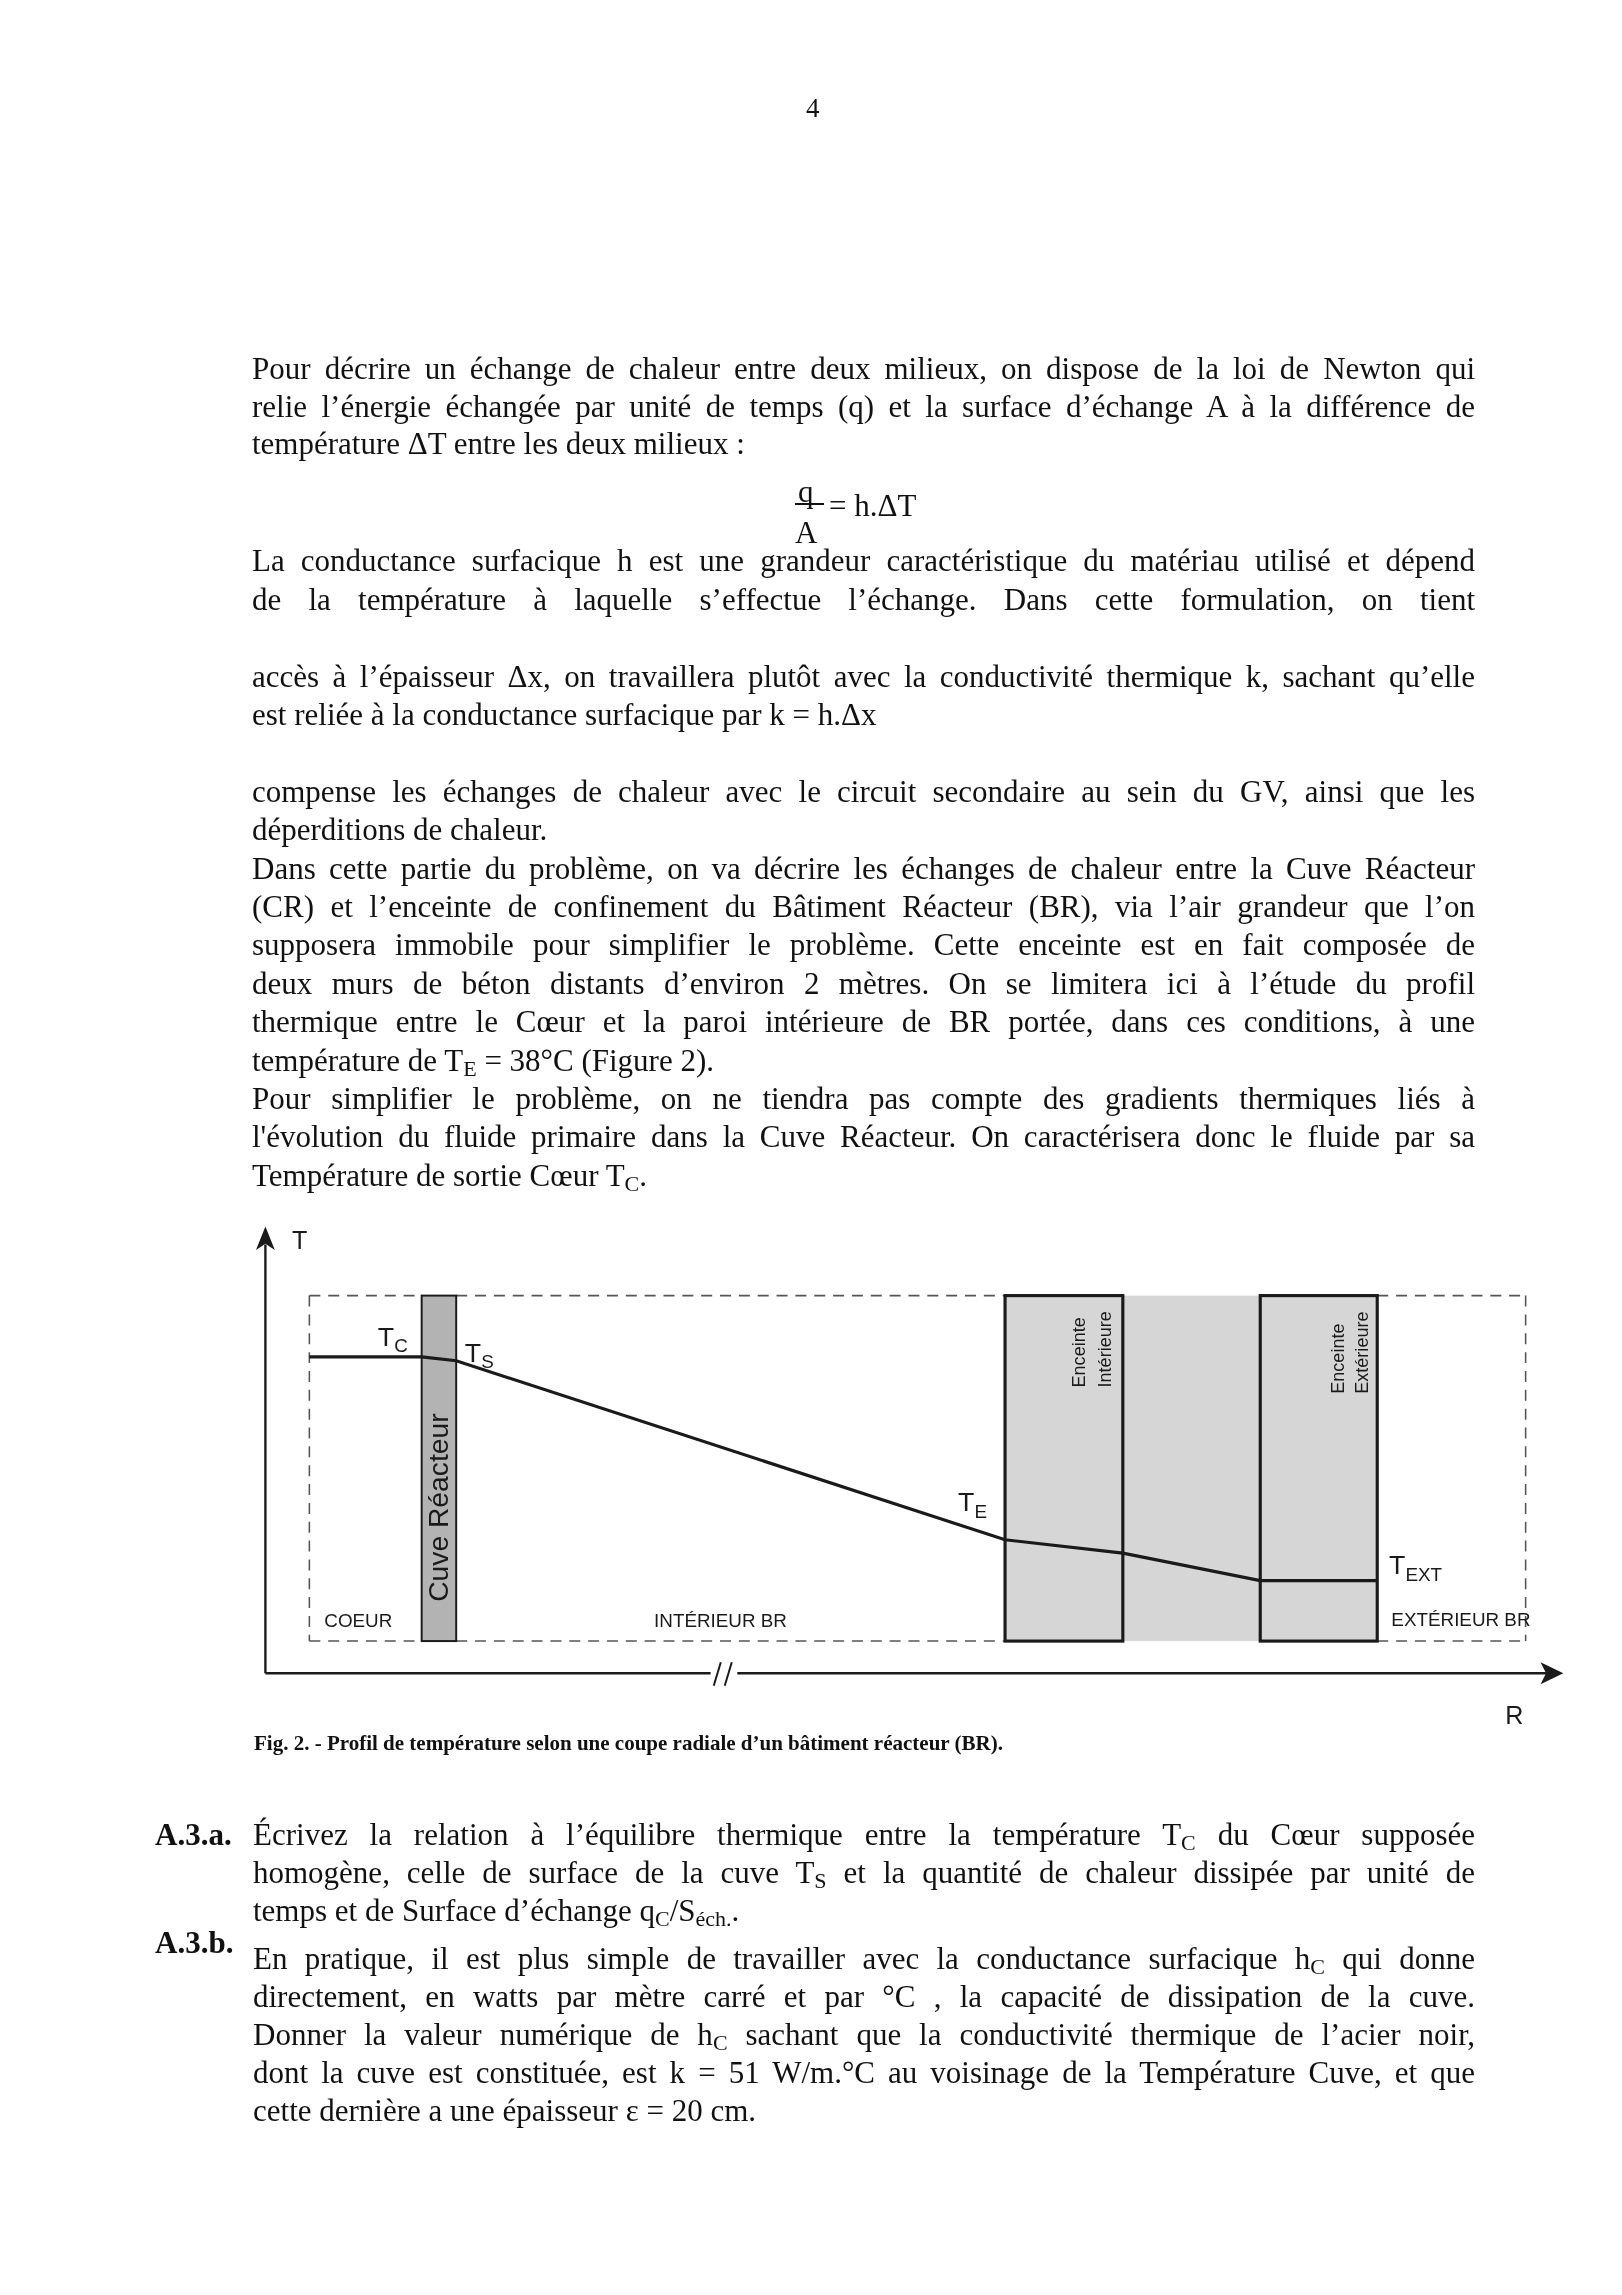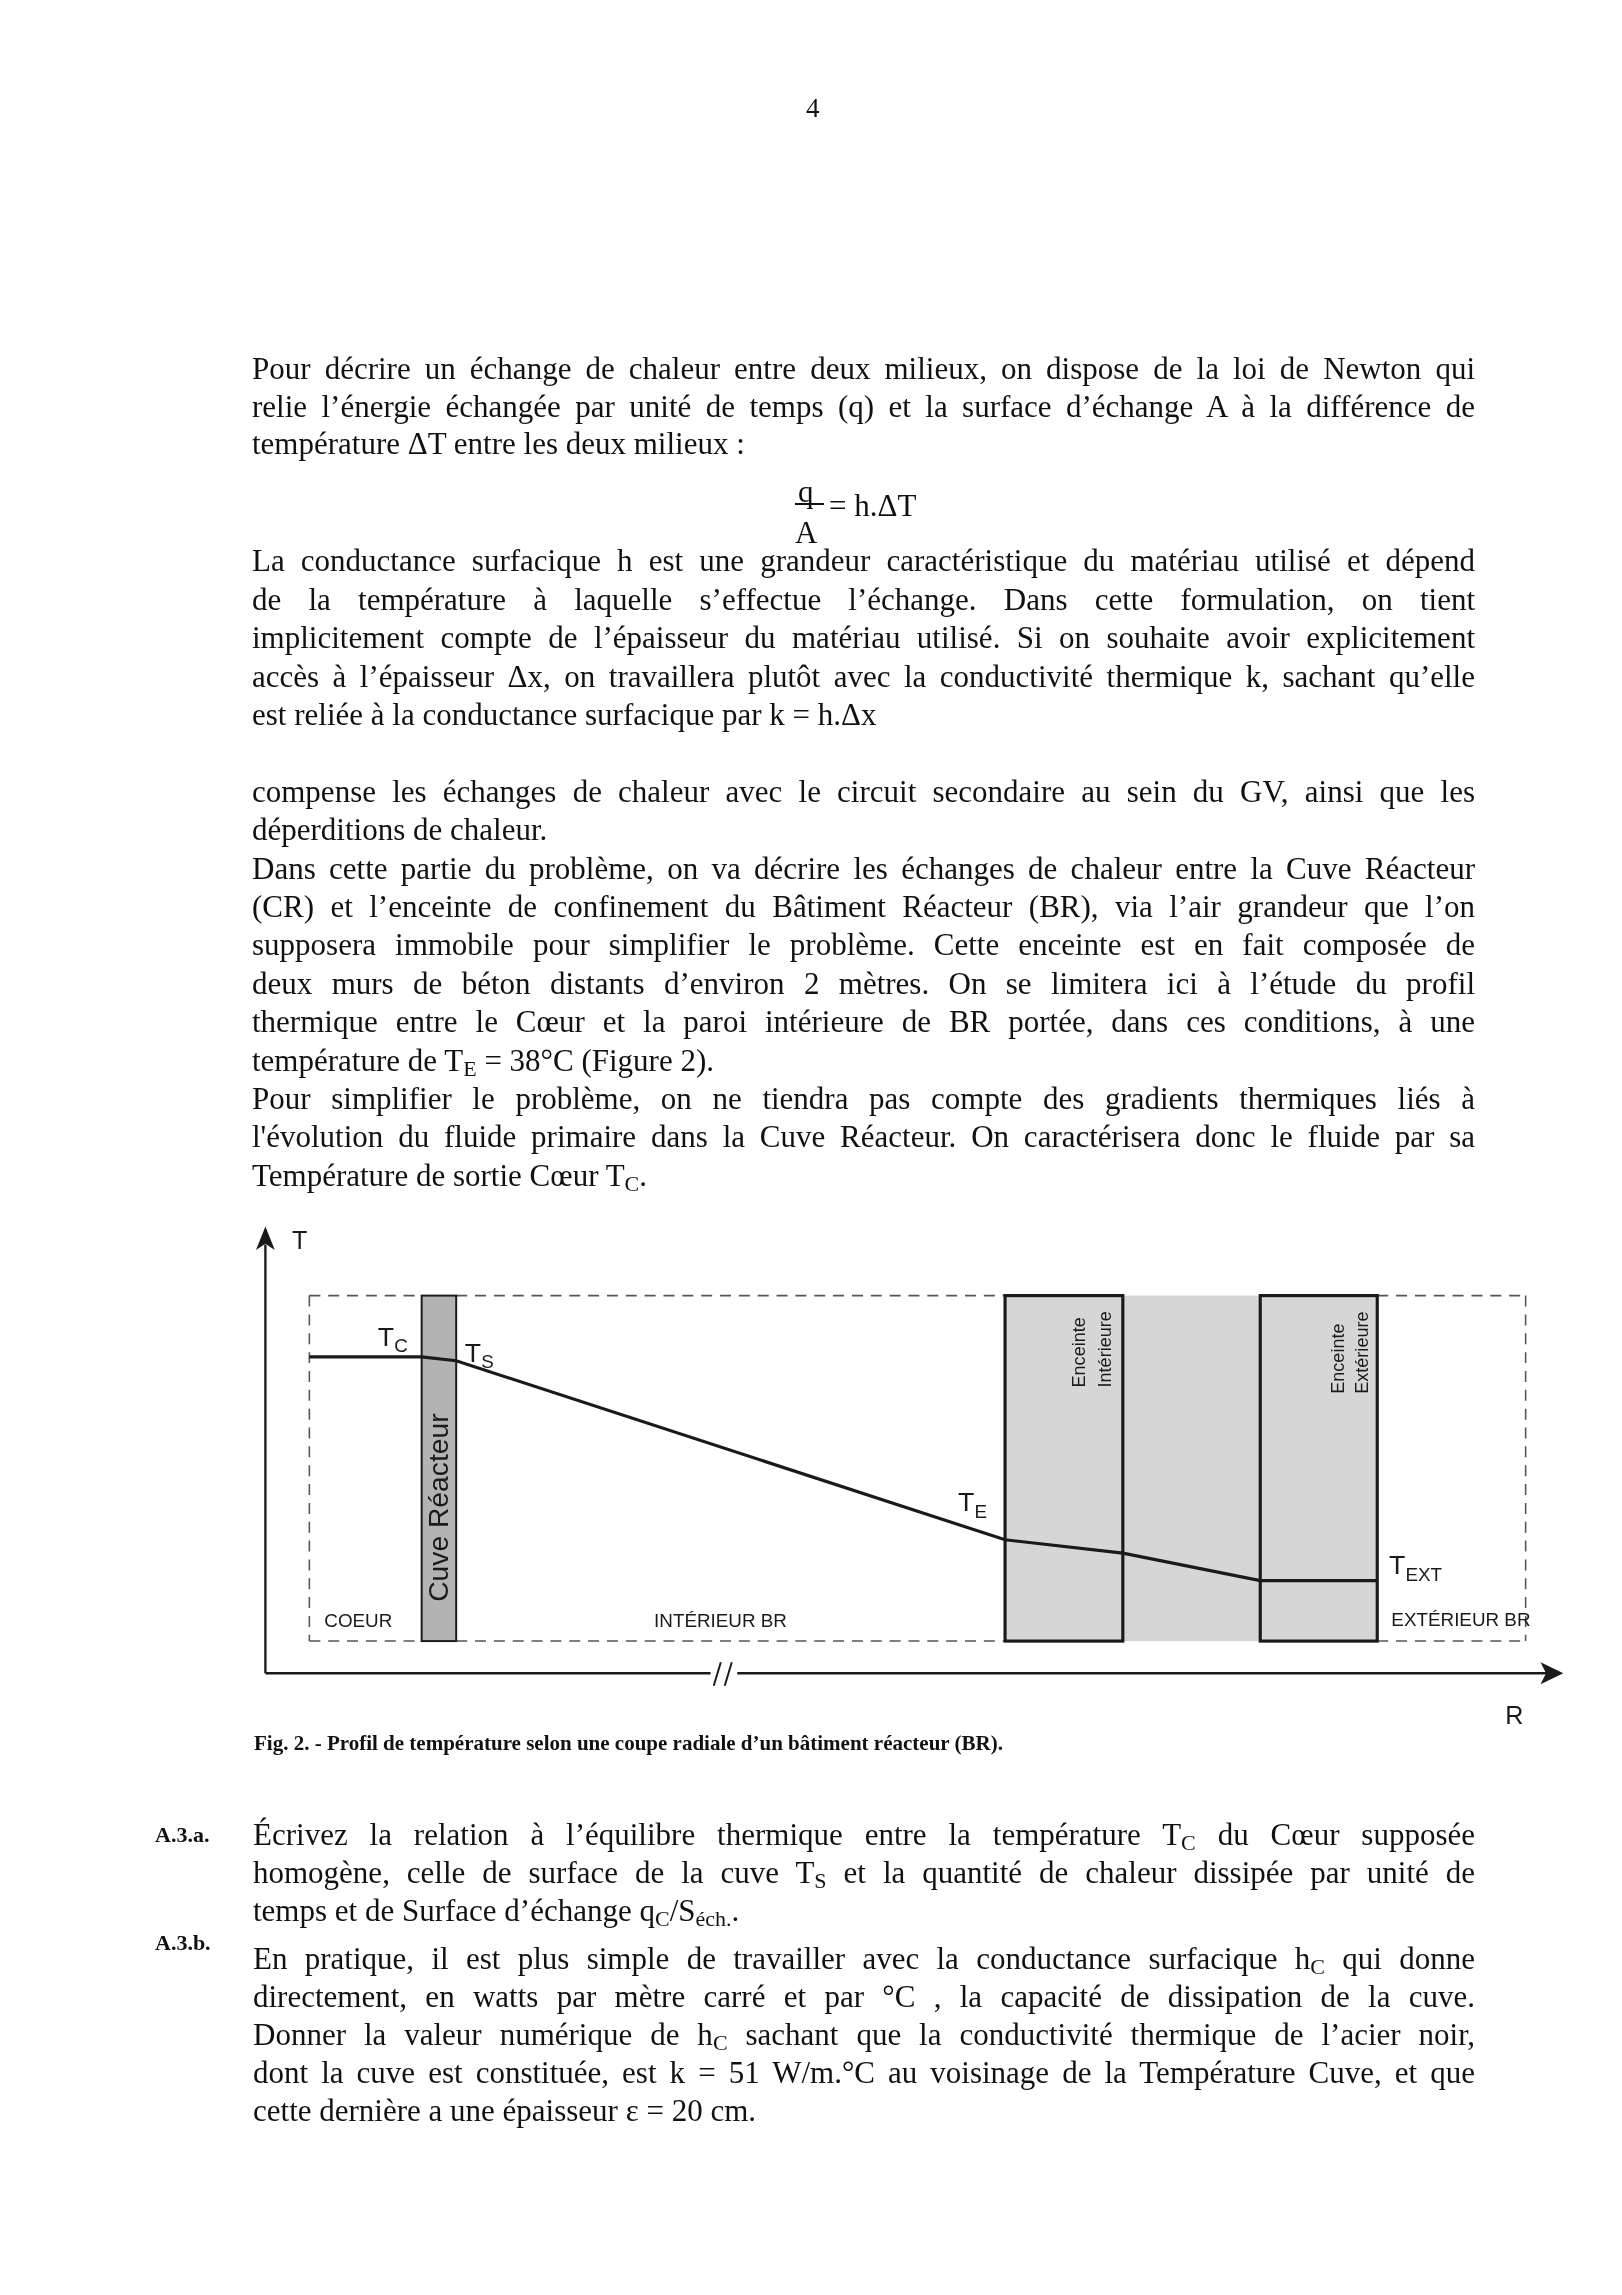--- a/index.html
+++ b/index.html
@@ -30,21 +30,21 @@
     height: 38px;
   }
   .justify {
     text-align: justify;
     text-align-last: justify;
     font-family: Liberation Serif, serif;
   }
   sub { font-size: 22px; vertical-align: -4.7px; line-height: 0; }
   .eq { position: absolute; font-size: 31px; white-space: nowrap; line-height: 1; }
   .frac-bar { position: absolute; left: 795px; top: 503px; width: 29px; height: 1.6px; background: #111; }
-  .q-label { position: absolute; left: 155px; font-weight: bold; font-size: 22px; line-height: 38px; white-space: nowrap; }
+  .q-label { position: absolute; left: 155px; font-weight: bold; font-size: 31px; line-height: 38px; white-space: nowrap; }
   .q-line {
     position: absolute;
     left: 253px;
     width: 1222px;
     font-size: 31px;
     line-height: 38px;
     height: 38px;
     white-space: nowrap;
   }
   .caption {
@@ -141,21 +141,20 @@
     <text x="833" y="2072" font-size="24">INTÉRIEUR BR</text>
     <text x="1772" y="2071" font-size="24">EXTÉRIEUR BR</text>
   </svg>
 
   <div class="caption">Fig. 2. - Profil de température selon une coupe radiale d’un bâtiment réacteur (BR).</div>
 
   <div id="questions-block"></div>
 
 <div class="line justify" style="top: 542px;">La conductance surfacique h est une grandeur caractéristique du matériau utilisé et dépend</div>
     <div class="line justify" style="top: 581px;">de la température à laquelle s’effectue l’échange. Dans cette formulation, on tient</div>
-    <div class="line justify" style="top: 619px;">implicitement compte de l’épaisseur du matériau utilisé. Si on souhaite avoir explicitement</div>
     <div class="line justify" style="top: 658px;">accès à l’épaisseur Δx, on travaillera plutôt avec la conductivité thermique k, sachant qu’elle</div>
     <div class="line" style="top: 696px;">est reliée à la conductance surfacique par k = h.Δx</div>
     <div class="line justify" style="top: 773px;">compense les échanges de chaleur avec le circuit secondaire au sein du GV, ainsi que les</div>
     <div class="line" style="top: 811px;">déperditions de chaleur.</div>
     <div class="line justify" style="top: 850px;">Dans cette partie du problème, on va décrire les échanges de chaleur entre la Cuve Réacteur</div>
     <div class="line justify" style="top: 888px;">(CR) et l’enceinte de confinement du Bâtiment Réacteur (BR), via l’air grandeur que l’on</div>
     <div class="line justify" style="top: 926px;">supposera immobile pour simplifier le problème. Cette enceinte est en fait composée de</div>
     <div class="line justify" style="top: 965px;">deux murs de béton distants d’environ 2 mètres. On se limitera ici à l’étude du profil</div>
     <div class="line justify" style="top: 1003px;">thermique entre le Cœur  et la paroi intérieure de BR portée, dans ces conditions, à une</div>
     <div class="line" style="top: 1042px;"><span>température de T</span><sub>E</sub><span> = 38°C (Figure 2).</span></div>

